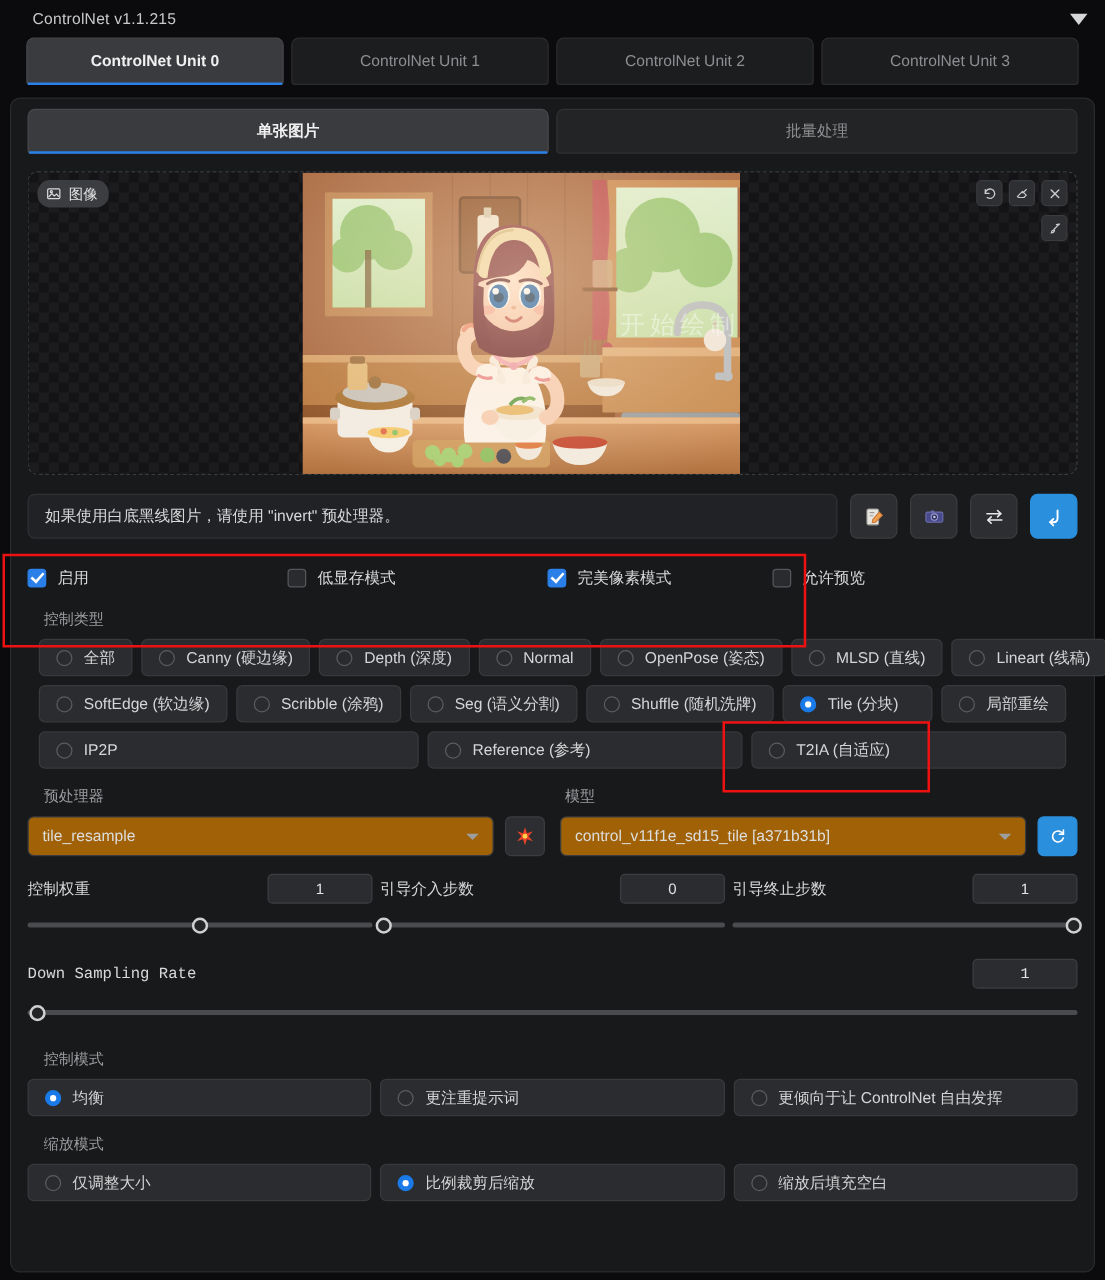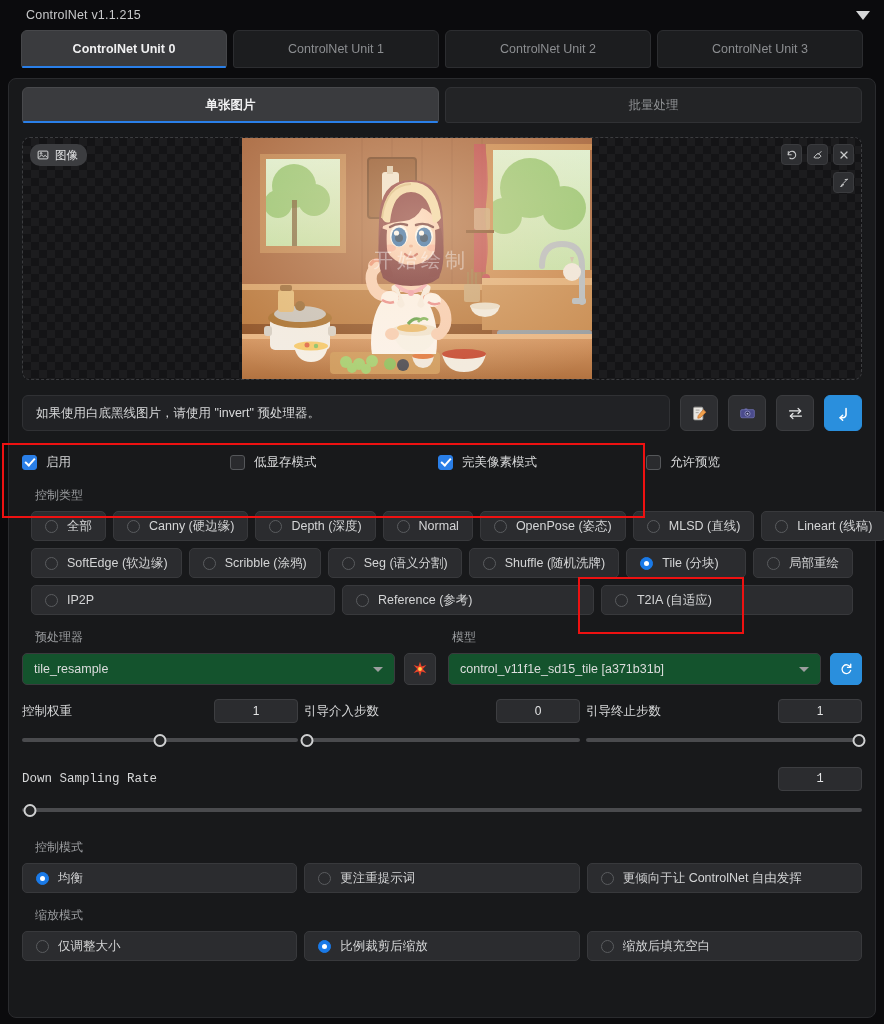--- a/index.html
+++ b/index.html
@@ -84,21 +84,21 @@
   .tool-btn {
     width: 21px; height: 21px; border-radius: 4px; background: #2e2f32;
     display: flex; align-items: center; justify-content: center;
     color: #c9cacb; cursor: pointer; border: 1px solid #3a3b3e;
   }
 
   
   .photo { position: absolute; left: 219px; top: 0; width: 350px; height: 243px; overflow: hidden; }
   .photo-wm {
     position: absolute; left: 8px; right: 0; top: 50%; transform: translateY(-50%);
-    text-align: center; font-size: 20px; color: rgba(255,255,255,.42);
+    text-align: right; font-size: 20px; color: rgba(255,255,255,.42);
     letter-spacing: 4px; z-index: 9; pointer-events: none;
   }
 
   
   .hint-row { display: flex; margin: 15px 13px 0 13px; gap: 10px; align-items: flex-start; }
   .hint-box {
     flex: 1; background: #212225; border: 1px solid #303134; border-radius: 6px;
     height: 36px; display: flex; align-items: center; padding: 0 13px;
     font-size: 12.5px; color: #d8d9da;
   }
@@ -144,21 +144,21 @@
   }
   .radio-pill.on .dot { background: #1a7ae8; border-color: #1a7ae8; }
   .radio-pill.on .dot::after { content: ''; width: 5px; height: 5px; border-radius: 50%; background: #fff; }
 
   
   .dd-row { display: flex; gap: 12px; padding: 0 13px; margin-top: 6px; }
   .dd-col { flex: 1; }
   .dd-col.m { flex: 1; }
   .dd-line { display: flex; gap: 9px; align-items: center; }
   .dd {
-    flex: 1; height: 32px; background: #14532d; border: 1px solid #3a3b3e; border-radius: 5px;
+    flex: 1; height: 32px; background: #a16207; border: 1px solid #3a3b3e; border-radius: 5px;
     display: flex; align-items: center; justify-content: space-between;
     padding: 0 11px; font-size: 12.5px; color: #dcdddd; cursor: pointer;
   }
   .dd .arr { width: 0; height: 0; border-left: 5px solid transparent; border-right: 5px solid transparent; border-top: 5px solid #9c9e9f; }
   .sq-btn {
     width: 32px; height: 32px; border-radius: 5px; background: #2d2e31; border: 1px solid #3b3c3f;
     display: flex; align-items: center; justify-content: center; cursor: pointer; flex: none;
   }
   .sq-btn.blue { background: #2a8fdd; border-color: #2a8fdd; }
 
@@ -523,21 +523,21 @@
 
     <div class="check-row">
       <div class="chk on" style="width:208px">
         <span class="box"></span>
         <span>启用</span>
       </div>
       <div class="chk" style="width:208px">
         <span class="box"></span>
         <span>低显存模式</span>
       </div>
-      <div class="chk on" style="width:208px">
+      <div class="chk on" style="width:180px">
         <span class="box"></span>
         <span>完美像素模式</span>
       </div>
       <div class="chk">
         <span class="box"></span>
         <span>允许预览</span>
       </div>
     </div>
 
     <div class="sec-label">控制类型</div>

